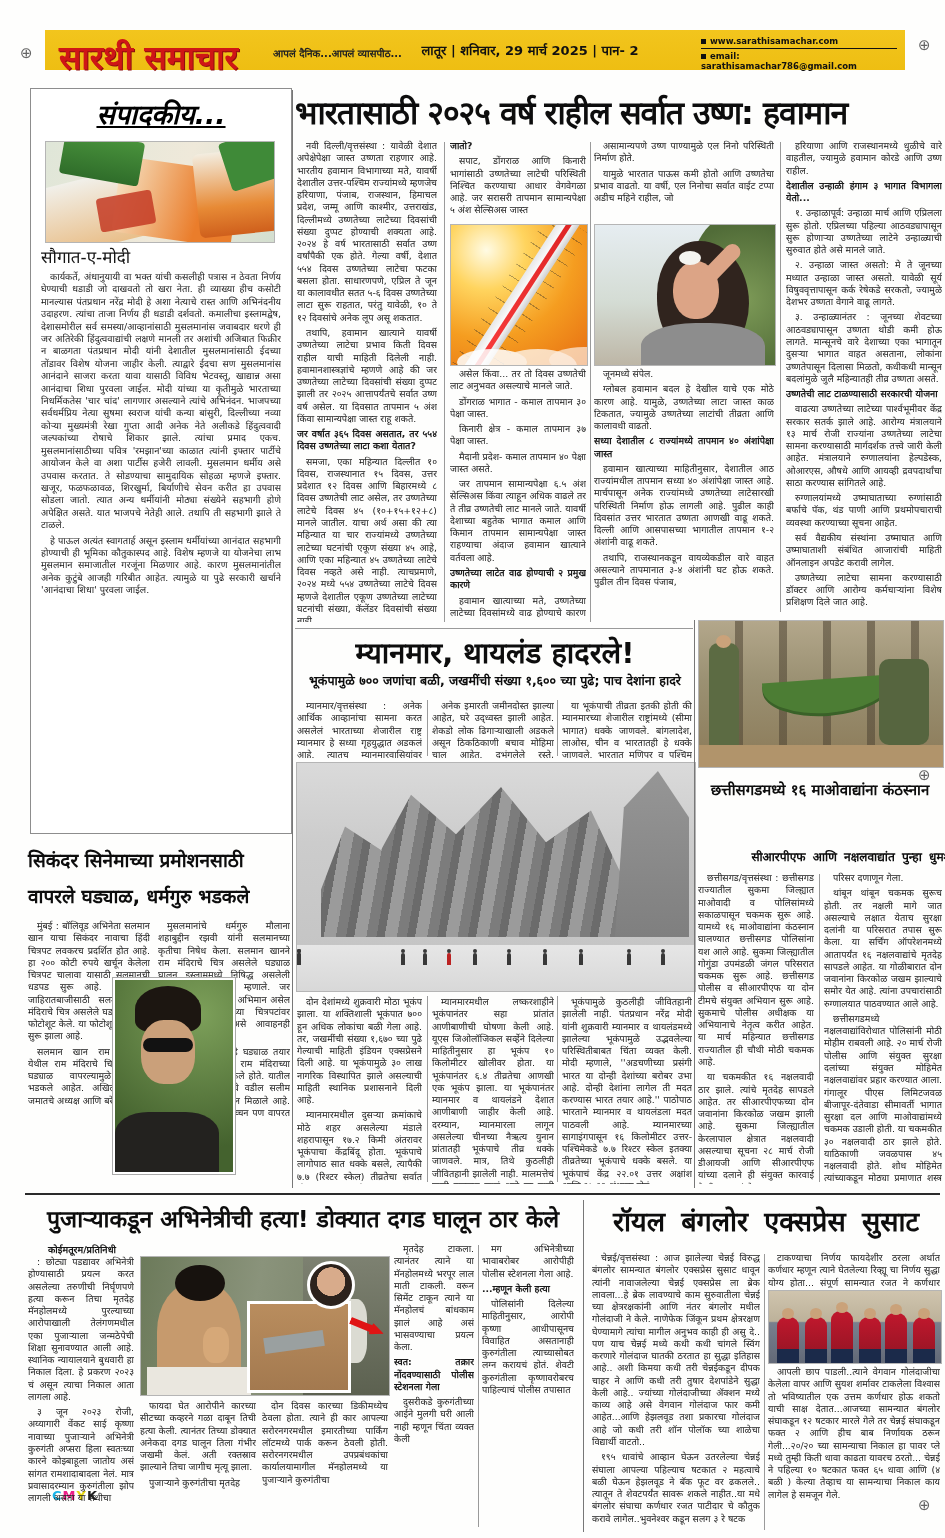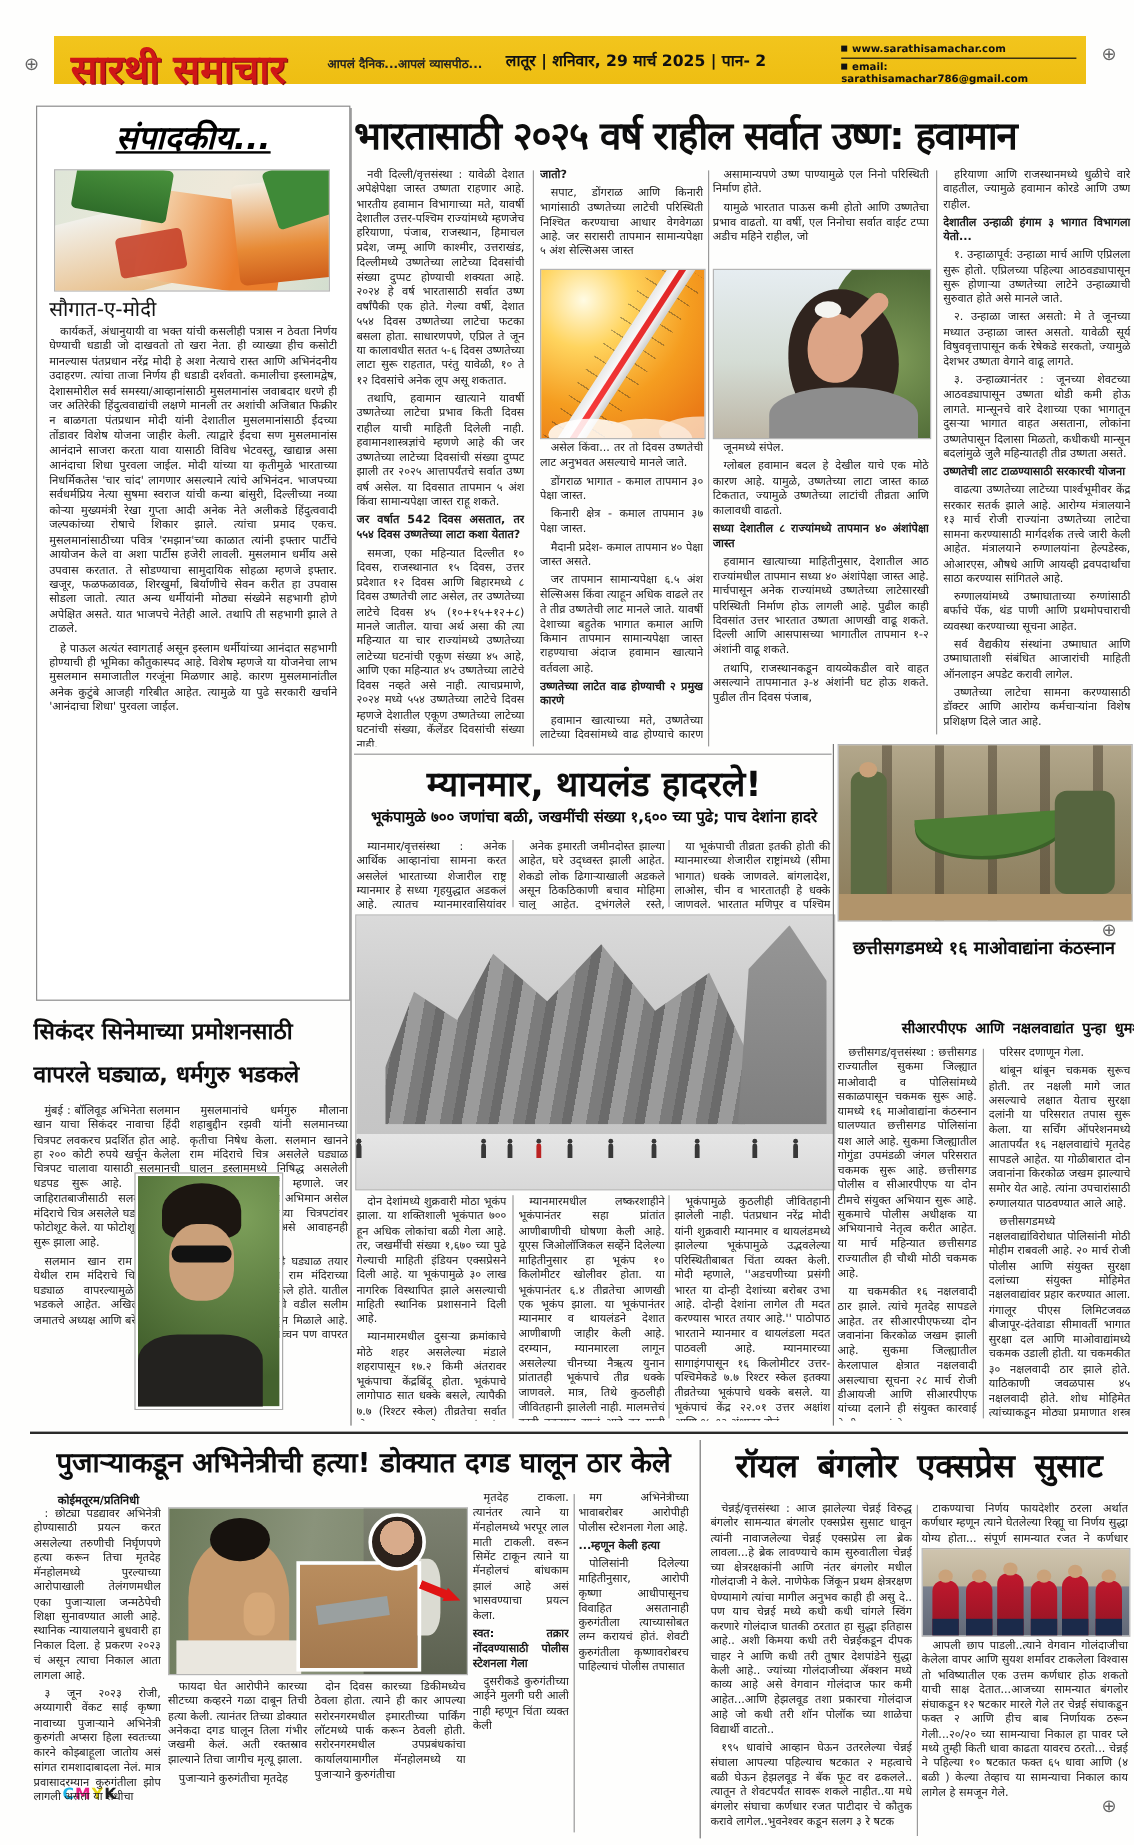--- a/index.html
+++ b/index.html
@@ -131,21 +131,21 @@
     <div id="editbody" class="col" style="position:absolute;font-size:9.4px;">
         <p>कार्यकर्ते, अंधानुयायी वा भक्त यांची कसलीही पत्रास न ठेवता निर्णय घेण्याची धडाडी जो दाखवतो तो खरा नेता. ही व्याख्या हीच कसोटी मानल्यास पंतप्रधान नरेंद्र मोदी हे अशा नेत्याचे रास्त आणि अभिनंदनीय उदाहरण. त्यांचा ताजा निर्णय ही धडाडी दर्शवतो. कमालीचा इस्लामद्वेष, देशासमोरील सर्व समस्या/आव्हानांसाठी मुसलमानांस जवाबदार धरणे ही जर अतिरेकी हिंदुत्ववाद्यांची लक्षणे मानली तर अशांची अजिबात फिक्रीर न बाळगता पंतप्रधान मोदी यांनी देशातील मुसलमानांसाठी ईदच्या तोंडावर विशेष योजना जाहीर केली. त्याद्वारे ईदचा सण मुसलमानांस आनंदाने साजरा करता यावा यासाठी विविध भेटवस्तू, खाद्यान्न असा आनंदाचा शिधा पुरवला जाईल. मोदी यांच्या या कृतीमुळे भारताच्या निधर्मिकतेस 'चार चांद' लागणार असल्याने त्यांचे अभिनंदन. भाजपच्या सर्वधर्मप्रिय नेत्या सुषमा स्वराज यांची कन्या बांसुरी, दिल्लीच्या नव्या कोऱ्या मुख्यमंत्री रेखा गुप्ता आदी अनेक नेते अलीकडे हिंदुत्ववादी जल्पकांच्या रोषाचे शिकार झाले. त्यांचा प्रमाद एकच. मुसलमानांसाठीच्या पवित्र 'रमझान'च्या काळात त्यांनी इफ्तार पार्टीचे आयोजन केले वा अशा पार्टीस हजेरी लावली. मुसलमान धर्मीय असे उपवास करतात. ते सोडण्याचा सामुदायिक सोहळा म्हणजे इफ्तार. खजूर, फळफळावळ, शिरखुर्मा, बिर्याणीचे सेवन करीत हा उपवास सोडला जातो. त्यात अन्य धर्मीयांनी मोठ्या संख्येने सहभागी होणे अपेक्षित असते. यात भाजपचे नेतेही आले. तथापि ती सहभागी झाले ते टाळले.</p>
         <p>हे पाऊल अत्यंत स्वागतार्ह असून इस्लाम धर्मीयांच्या आनंदात सहभागी होण्याची ही भूमिका कौतुकास्पद आहे. विशेष म्हणजे या योजनेचा लाभ मुसलमान समाजातील गरजूंना मिळणार आहे. कारण मुसलमानांतील अनेक कुटुंबे आजही गरिबीत आहेत. त्यामुळे या पुढे सरकारी खर्चाने 'आनंदाचा शिधा' पुरवला जाईल.</p>
       </div>
   </div>
 
   <div class="hl" style="left:295px;top:90px;width:648px;height:44px;font-size:32px;text-align:left;letter-spacing:-1px;">भारतासाठी २०२५ वर्ष राहील सर्वात उष्ण: हवामान</div>
   <div class="col" style="left:297px;top:140px;width:140px;height:482px;">
       <p>नवी दिल्ली/वृत्तसंस्था : यावेळी देशात अपेक्षेपेक्षा जास्त उष्णता राहणार आहे. भारतीय हवामान विभागाच्या मते, यावर्षी देशातील उत्तर-पश्चिम राज्यांमध्ये म्हणजेच हरियाणा, पंजाब, राजस्थान, हिमाचल प्रदेश, जम्मू आणि काश्मीर, उत्तराखंड, दिल्लीमध्ये उष्णतेच्या लाटेच्या दिवसांची संख्या दुप्पट होण्याची शक्यता आहे. २०२४ हे वर्ष भारतासाठी सर्वात उष्ण वर्षांपैकी एक होते. गेल्या वर्षी, देशात ५५४ दिवस उष्णतेच्या लाटेचा फटका बसला होता. साधारणपणे, एप्रिल ते जून या कालावधीत सतत ५-६ दिवस उष्णतेच्या लाटा सुरू राहतात, परंतु यावेळी, १० ते १२ दिवसांचे अनेक लूप असू शकतात.</p>
       <p>तथापि, हवामान खात्याने यावर्षी उष्णतेच्या लाटेचा प्रभाव किती दिवस राहील याची माहिती दिलेली नाही. हवामानशास्त्रज्ञांचे म्हणणे आहे की जर उष्णतेच्या लाटेच्या दिवसांची संख्या दुप्पट झाली तर २०२५ आत्तापर्यंतचे सर्वात उष्ण वर्ष असेल. या दिवसात तापमान ५ अंश किंवा सामान्यपेक्षा जास्त राहू शकते.</p>
-      <p class="b">जर वर्षात 542 दिवस असतात, तर ५५४ दिवस उष्णतेच्या लाटा कशा येतात?</p>
+      <p class="b">जर वर्षात ३६५ दिवस असतात, तर ५५४ दिवस उष्णतेच्या लाटा कशा येतात?</p>
       <p>समजा, एका महिन्यात दिल्लीत १० दिवस, राजस्थानात १५ दिवस, उत्तर प्रदेशात १२ दिवस आणि बिहारमध्ये ८ दिवस उष्णतेची लाट असेल, तर उष्णतेच्या लाटेचे दिवस ४५ (१०+१५+१२+८) मानले जातील. याचा अर्थ असा की त्या महिन्यात या चार राज्यांमध्ये उष्णतेच्या लाटेच्या घटनांची एकूण संख्या ४५ आहे, आणि एका महिन्यात ४५ उष्णतेच्या लाटेचे दिवस नव्हते असे नाही. त्याचप्रमाणे, २०२४ मध्ये ५५४ उष्णतेच्या लाटेचे दिवस म्हणजे देशातील एकूण उष्णतेच्या लाटेच्या घटनांची संख्या, कॅलेंडर दिवसांची संख्या नाही.</p>
     </div>
   <div class="col" style="left:450px;top:140px;width:136px;height:82px;">
       <p class="b">जातो?</p>
       <p>सपाट, डोंगराळ आणि किनारी भागांसाठी उष्णतेच्या लाटेची परिस्थिती निश्चित करण्याचा आधार वेगवेगळा आहे. जर सरासरी तापमान सामान्यपेक्षा ५ अंश सेल्सिअस जास्त</p>
     </div>
   <div class="ph" id="ph-thermo" style="left:450px;top:224px;width:136px;height:140px;">
     <i class="tk"></i>
       <i class="tube"></i>
       <i class="merc"></i>

